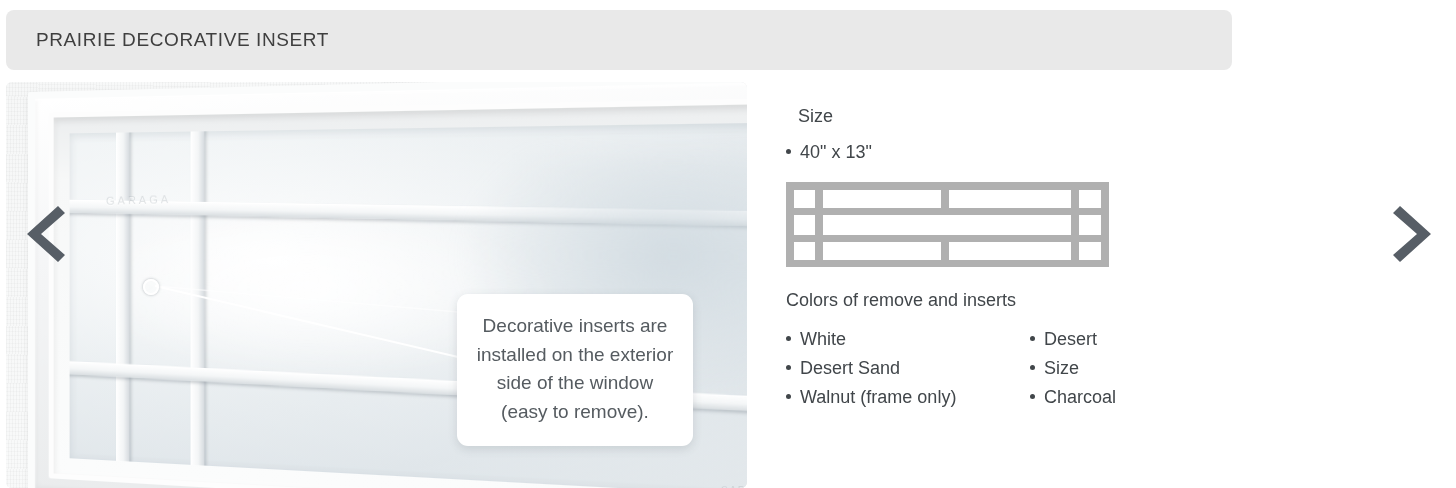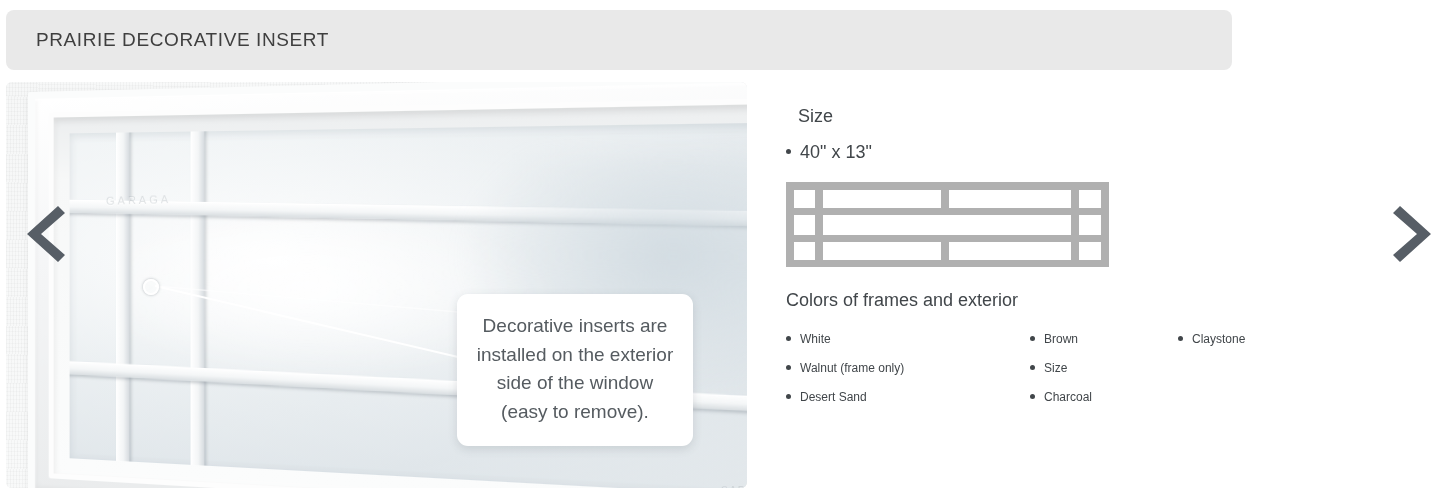--- a/index.html
+++ b/index.html
@@ -285,21 +285,21 @@
     width: 600px;
   }
   .colors-col {
     position: absolute;
     top: 0;
   }
   .colors-col.c1 { left: 0; }
   .colors-col.c2 { left: 244px; }
   .colors-col.c3 { left: 392px; }
   .color-item {
-    font-size: 12px;
+    font-size: 18px;
     color: #41464a;
     line-height: 29px;
     white-space: nowrap;
   }
 </style>
 </head>
 <body>
 
 <div class="header-bar">
   <div class="header-title">PRAIRIE DECORATIVE INSERT</div>
@@ -366,51 +366,48 @@
         <rect x="8" y="60" width="21" height="18" fill="#ffffff"></rect>
 
         <rect x="37" y="60" width="118" height="18" fill="#ffffff"></rect>
 
         <rect x="163" y="60" width="122" height="18" fill="#ffffff"></rect>
 
         <rect x="293" y="60" width="22" height="18" fill="#ffffff"></rect>
       </svg>
     </div>
 
-    <div class="spec-heading colors-heading">Colors of frames and exterior</div>
+    <div class="spec-heading colors-heading">Colors of remove and inserts</div>
 
     <div class="colors-grid">
       <div class="colors-col c1">
         <div class="color-item">
           <span class="bullet-dot"></span><span>White</span>
         </div>
         <div class="color-item">
+          <span class="bullet-dot"></span><span>Desert Sand</span>
+        </div>
+        <div class="color-item">
           <span class="bullet-dot"></span><span>Walnut (frame only)</span>
         </div>
-        <div class="color-item">
-          <span class="bullet-dot"></span><span>Desert Sand</span>
-        </div>
       </div>
 
       <div class="colors-col c2">
         <div class="color-item">
-          <span class="bullet-dot"></span><span>Brown</span>
+          <span class="bullet-dot"></span><span>Desert</span>
         </div>
         <div class="color-item">
           <span class="bullet-dot"></span><span>Size</span>
         </div>
         <div class="color-item">
           <span class="bullet-dot"></span><span>Charcoal</span>
         </div>
       </div>
 
       <div class="colors-col c3">
-        <div class="color-item">
-          <span class="bullet-dot"></span><span>Claystone</span>
-        </div>
       </div>
     </div>
   </div>
 </div>
 
 <div class="arrow arrow-prev">
   <svg width="44" height="62" viewBox="0 0 44 62" xmlns="http://www.w3.org/2000/svg">
     <polygon points="34,3 41,10 17,31 41,52 34,59 3,31" fill="#575e66"></polygon>
   </svg>
 </div>

